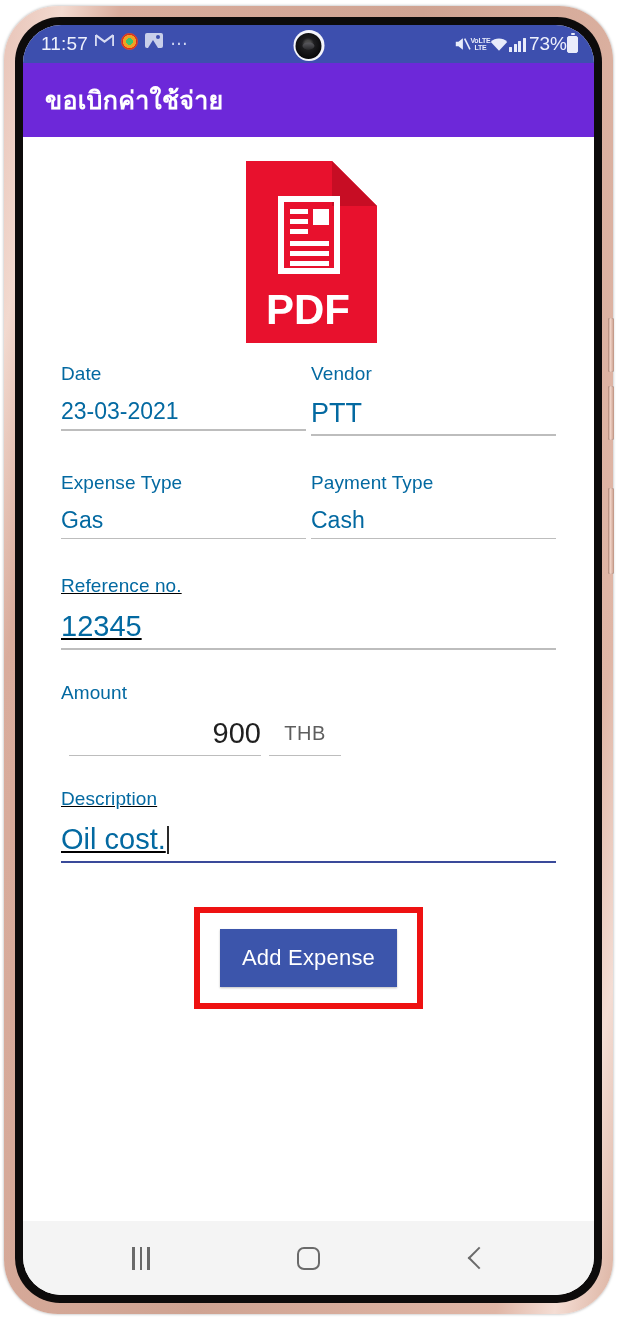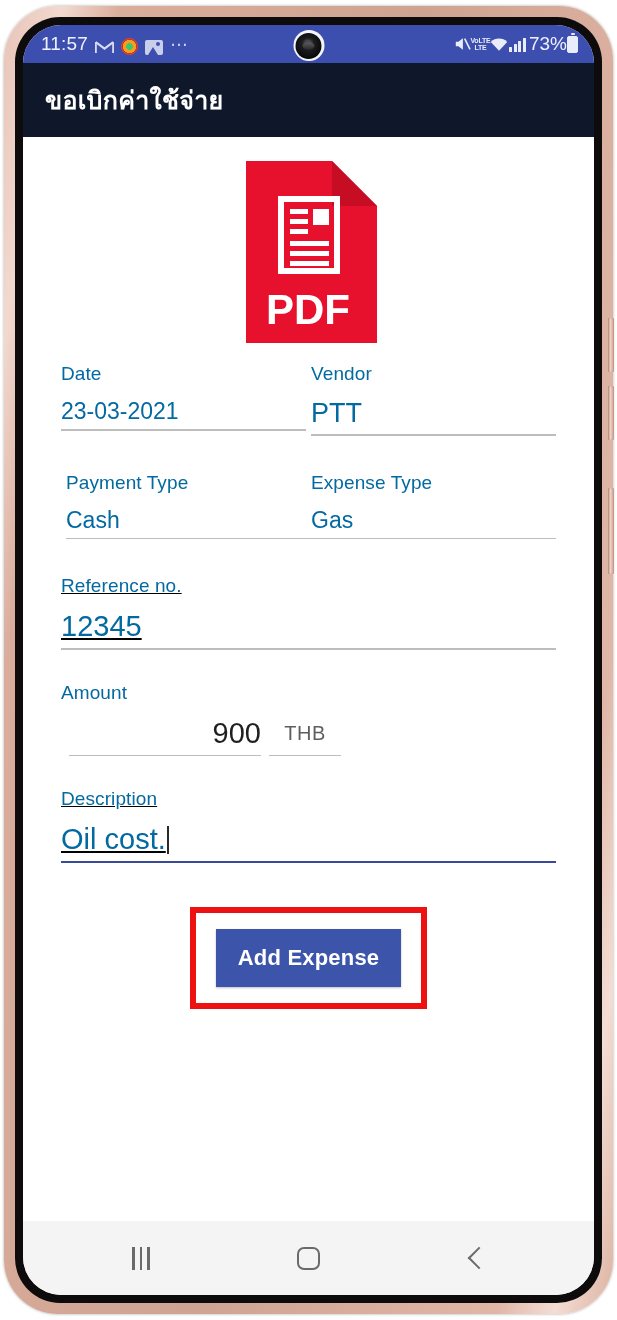--- a/index.html
+++ b/index.html
@@ -50,21 +50,21 @@
   #status-bar {
     position: relative;
     height: 38px;
     background: #3d4fae;
     display: flex;
     align-items: center;
     padding: 0 16px 0 18px;
     color: #e9ecfb;
     font-size: 19px;
   }
-  #status-left { display: flex; align-items: flex-end; gap: 7px; }
+  #status-left { display: flex; align-items: flex-start; gap: 7px; }
   #status-right {
     margin-left: auto;
     display: flex; align-items: center; 
   }
   #status-clock { font-size: 19px; letter-spacing: .2px; color:#eef0fc; }
 
   .sicon { display: inline-flex; align-items: center; }
 
   .gmail-icon { width: 19px; height: 15px; }
   .circle-app-icon {
@@ -128,21 +128,21 @@
   #camera-lens::after {
     content:""; position:absolute; left:50%; top:50%;
     transform: translate(-50%,-50%);
     width: 12px; height: 7px; border-radius: 50%;
     background: linear-gradient(180deg,#5b5b60,#2a2a2d);
   }
 
   
   #app-bar {
     height: 74px;
-    background: #0f172a;
+    background: #6d28d9;
     display: flex; align-items: center;
     padding: 0 22px;
   }
   #app-title {
     color: #ffffff;
     font-size: 25px;
     font-weight: 600;
     letter-spacing: .3px;
   }
 
@@ -229,21 +229,21 @@
     border: 6px solid #ee1111;
     padding: 16px 20px;
     background: transparent;
   }
   #add-expense-button {
     background: #3c55ab;
     color: #ffffff;
     border: none;
     font-family: "Liberation Sans", sans-serif;
     font-size: 22px;
-    font-weight: 700;
+    font-weight: 400;
     letter-spacing: .2px;
     padding: 16px 22px;
     cursor: pointer;
     box-shadow: 0 1px 2px rgba(0,0,0,.25);
   }
 
   
   #nav-bar {
     position: absolute;
     left: 0; right: 0; bottom: 0;
@@ -366,28 +366,28 @@
             <div class="field col-right">
               <div class="field-label">Vendor</div>
               <div class="field-value big">PTT</div>
               <div class="underline"></div>
             </div>
           </div>
 
           <div class="spacer-row"></div>
 
           <div class="row">
+            <div class="field col-left">
+              <div class="field-label">Expense Type</div>
+              <div class="field-value">Gas</div>
+              <div class="underline"></div>
+            </div>
             <div class="field col-right">
               <div class="field-label">Payment Type</div>
               <div class="field-value">Cash</div>
-              <div class="underline"></div>
-            </div>
-            <div class="field col-left">
-              <div class="field-label">Expense Type</div>
-              <div class="field-value">Gas</div>
               <div class="underline"></div>
             </div>
           </div>
 
           <div class="spacer-row"></div>
 
           <div class="row">
             <div class="field full">
               <div class="field-label">Reference no.</div>
               <div class="field-value xbig">12345</div>

